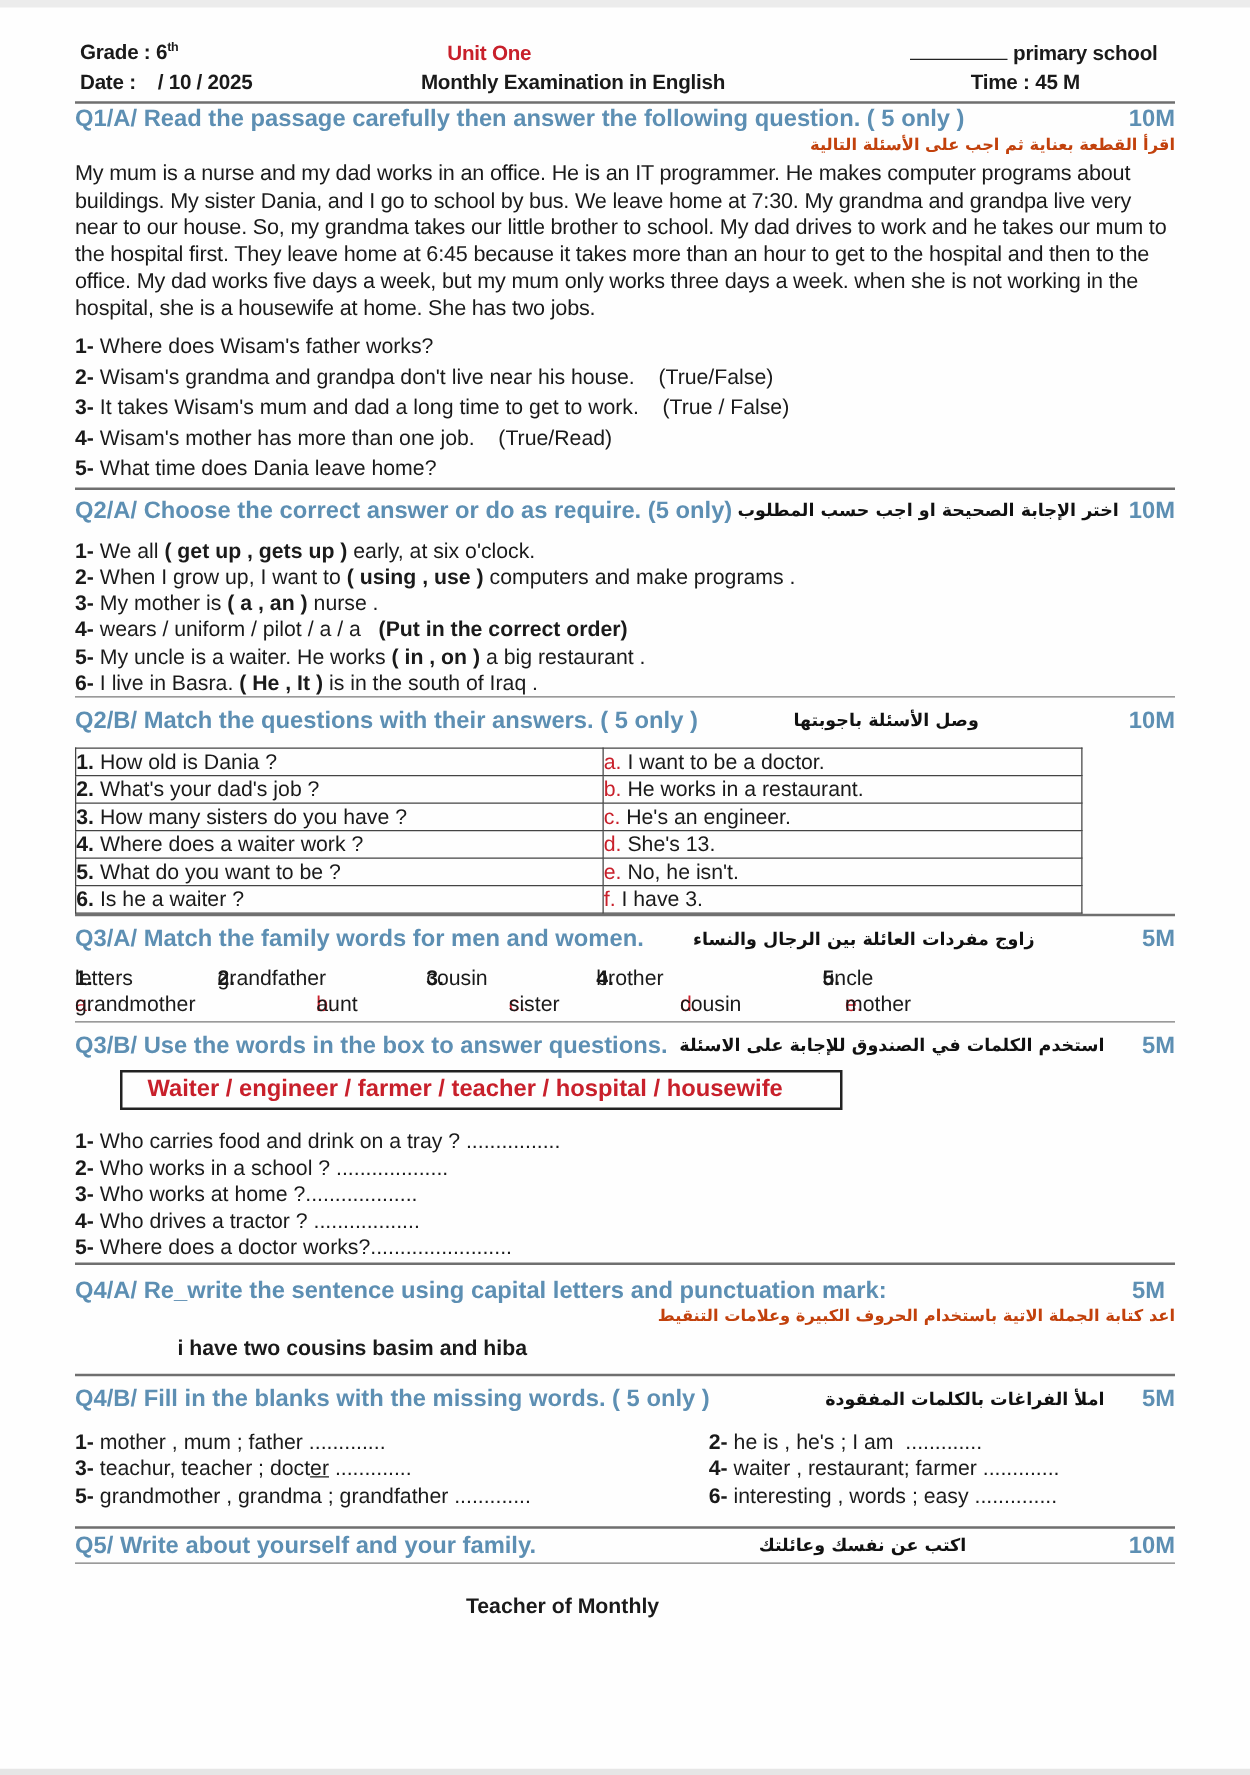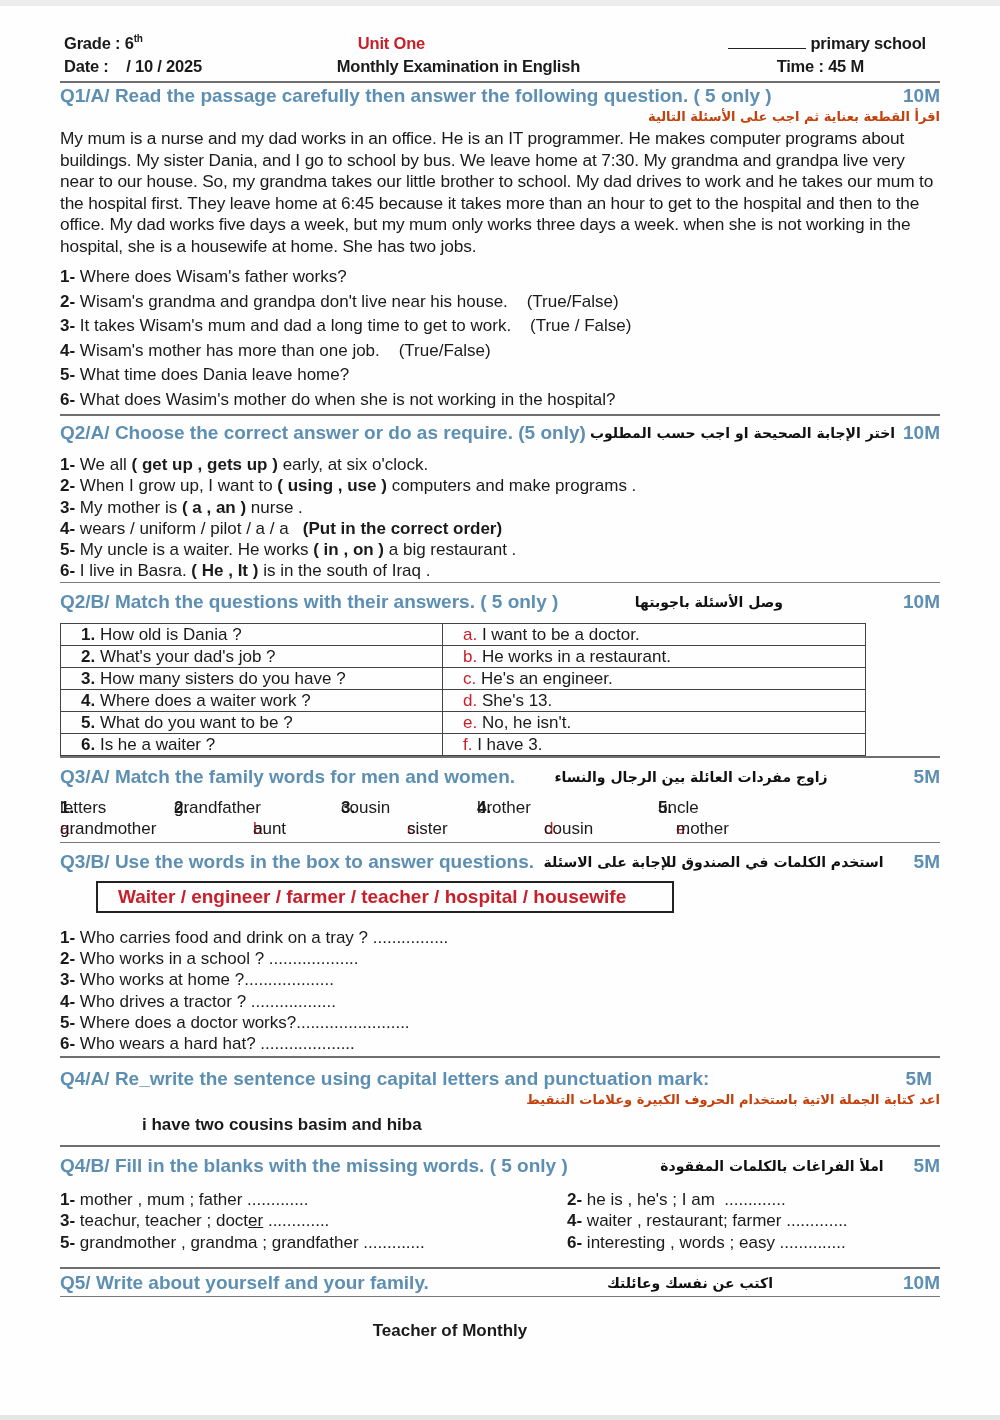--- a/index.html
+++ b/index.html
@@ -31,21 +31,21 @@
   .arabic-line { text-align: right; direction: rtl; font-weight: bold; font-size: 13px; color: #c2410c; font-family: "DejaVu Sans", sans-serif; }
 
   .passage { font-size: 17.3px; line-height: 21.5px; margin-top: 4px; letter-spacing: -0.15px; }
   .qlist { font-size: 17px; }
   .qlist .item { height: 24.5px; line-height: 24.5px; }
   .qlist.tight .item { height: 21.3px; line-height: 21.3px; }
   .num { font-weight: bold; }
   .b { font-weight: bold; }
 
   table.match { border-collapse: collapse; width: 806px; font-size: 17px; margin-top: 8px; }
-  table.match td { border: 1.5px solid #444; height: 21px; padding: 0 20px; line-height: 21px; }
+  table.match td { border: 1.5px solid #444; height: 21px; padding: 0 0; line-height: 21px; }
   table.match td.ans { width: 382px; }
   .letter { color: #c8202b; }
 
   .family { font-size: 17px; }
   .family .row { position: relative; height: 21px; }
   .family .row span { position: absolute; top: 0; }
 
   .wordbox { margin-left: 36px; margin-top: 6px; width: 578px; height: 32px; border: 2px solid #222; color: #c8202b; font-weight: bold; font-size: 19px; display: flex; align-items: center; padding-left: 20px; box-sizing: border-box; }
 
   .fill-grid { font-size: 17px; }
@@ -79,23 +79,22 @@
     <div class="qhead">
       <span>Q1/A/ Read the passage carefully then answer the following question. ( 5 only )</span>
       <span class="marks">10M</span>
     </div>
     <div class="arabic-line">اقرأ القطعة بعناية ثم اجب على الأسئلة التالية</div>
     <div class="passage">My mum is a nurse and my dad works in an office. He is an IT programmer. He makes computer programs about buildings. My sister Dania, and I go to school by bus. We leave home at 7:30. My grandma and grandpa live very near to our house. So, my grandma takes our little brother to school. My dad drives to work and he takes our mum to the hospital first. They leave home at 6:45 because it takes more than an hour to get to the hospital and then to the office. My dad works five days a week, but my mum only works three days a week. when she is not working in the hospital, she is a housewife at home. She has two jobs.</div>
     <div class="qlist" style="margin-top:8px">
       <div class="item"><span class="num">1-</span> <span style="white-space:pre">Where does Wisam's father works?</span></div>
       <div class="item"><span class="num">2-</span> <span style="white-space:pre">Wisam's grandma and grandpa don't live near his house.    (True/False)</span></div>
       <div class="item"><span class="num">3-</span> <span style="white-space:pre">It takes Wisam's mum and dad a long time to get to work.    (True / False)</span></div>
-      <div class="item"><span class="num">4-</span> <span style="white-space:pre">Wisam's mother has more than one job.    (True/False)</span></div>
+      <div class="item"><span class="num">4-</span> <span style="white-space:pre">Wisam's mother has more than one job.    (True/Read)</span></div>
       <div class="item"><span class="num">5-</span> <span style="white-space:pre">What time does Dania leave home?</span></div>
-      <div class="item"><span class="num">6-</span> <span style="white-space:pre">What does Wasim's mother do when she is not working in the hospital?</span></div>
     </div>
   </section>
   <div class="rule" style="margin-top:2px"></div>
 
   <section style="margin-top:4px">
     <div class="qhead">
       <span>Q2/A/ Choose the correct answer or do as require. (5 only)</span>
       <span style="display:flex;align-items:center;gap:8px">
         <span class="arabic">اختر الإجابة الصحيحة او اجب حسب المطلوب</span>
         <span class="marks">10M</span>
@@ -210,21 +209,20 @@
       <span class="arabic" style="margin-left:auto;margin-right:30px">استخدم الكلمات في الصندوق للإجابة على الاسئلة</span>
       <span class="marks">5M</span>
     </div>
     <div class="wordbox">Waiter / engineer / farmer / teacher / hospital / housewife</div>
     <div class="qlist tight" style="margin-top:14px">
       <div class="item"><span class="num">1-</span><span> Who carries food and drink on a tray ? ................</span></div>
       <div class="item"><span class="num">2-</span><span> Who works in a school ? ...................</span></div>
       <div class="item"><span class="num">3-</span><span> Who works at home ?...................</span></div>
       <div class="item"><span class="num">4-</span><span> Who drives a tractor ? ..................</span></div>
       <div class="item"><span class="num">5-</span><span> Where does a doctor works?........................</span></div>
-      <div class="item"><span class="num">6-</span><span> Who wears a hard hat? ....................</span></div>
     </div>
   </section>
   <div class="rule" style="margin-top:1px"></div>
 
   <section style="margin-top:8px">
     <div class="qhead">
       <span>Q4/A/ Re_write the sentence using capital letters and punctuation mark:</span>
       <span class="marks" style="margin-right:8px">5M</span>
     </div>
     <div class="arabic-line">اعد كتابة الجملة الاتية باستخدام الحروف الكبيرة وعلامات التنقيط</div>

